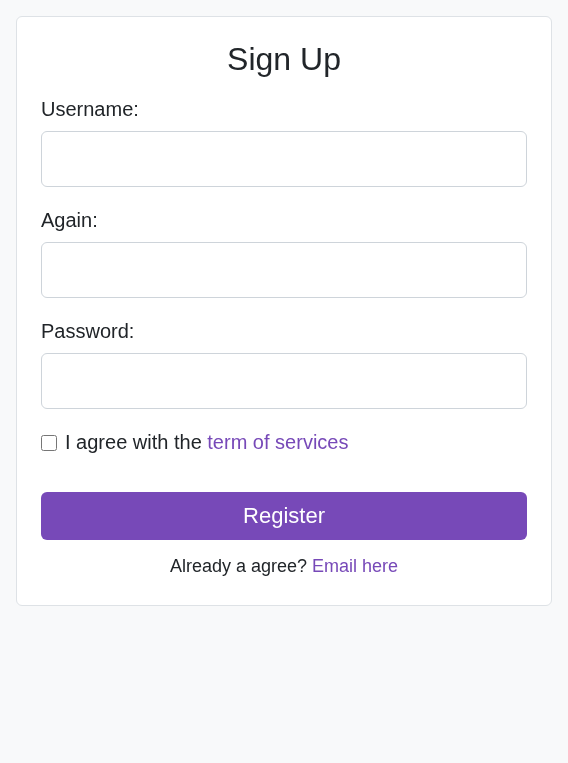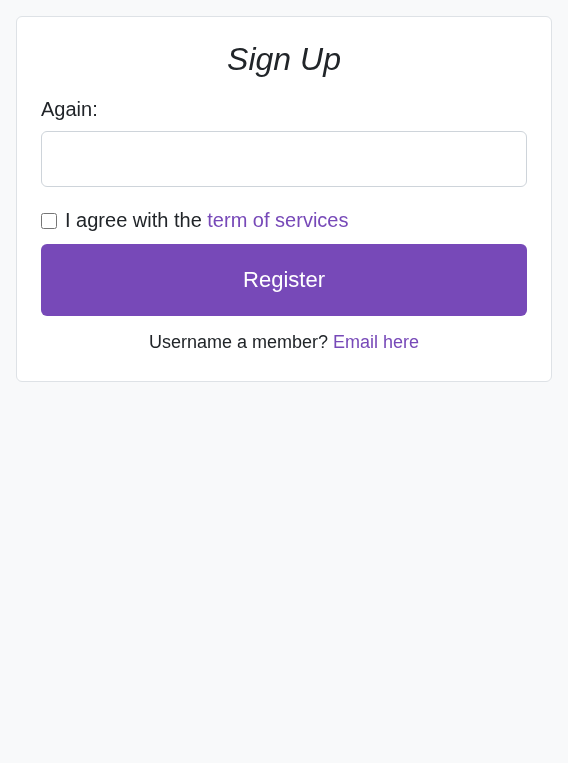--- a/index.html
+++ b/index.html
@@ -20,21 +20,20 @@
       border-radius: 6px;
       padding: 24px 24px 28px 24px;
       width: 100%;
     }
     .title {
       font-size: 32px;
       font-weight: 500;
       color: #212529;
       text-align: center;
       margin-bottom: 20px;
-      font-style: italic;
     }
     .form-group {
       margin-bottom: 22px;
     }
     .form-label {
       display: block;
       font-size: 20px;
       color: #212529;
       margin-bottom: 10px;
       font-weight: 400;
@@ -47,39 +46,39 @@
       padding: 10px 14px;
       font-size: 20px;
       background: #ffffff;
       color: #212529;
     }
     .checkbox-row {
       display: flex;
       align-items: center;
       gap: 8px;
       margin-top: 14px;
-      margin-bottom: 12px;
+      margin-bottom: 38px;
     }
     .checkbox-row input[type="checkbox"] {
       width: 16px;
       height: 16px;
       cursor: pointer;
     }
     .checkbox-text {
       font-size: 20px;
       color: #212529;
     }
     .link {
       color: #7749b8;
       text-decoration: none;
       cursor: pointer;
     }
     .btn-register {
       width: 100%;
-      height: 72px;
+      height: 48px;
       background: #7749b8;
       color: #ffffff;
       border: none;
       border-radius: 6px;
       font-size: 22px;
       font-weight: 400;
       cursor: pointer;
       margin-bottom: 16px;
     }
     .footer-text {
@@ -87,33 +86,41 @@
       font-size: 18px;
       color: #212529;
     }
   </style>
 </head>
 <body>
 
 <div class="card">
   <h1 class="title">Sign Up</h1>
 
+  <div class="form-group">
+    <label class="form-label">Username:</label>
+    <input type="text" class="form-input" value="" style="">
+  </div>
 
   <div class="form-group">
     <label class="form-label">Again:</label>
     <input type="text" class="form-input" value="" style="">
   </div>
 
+  <div class="form-group">
+    <label class="form-label">Password:</label>
+    <input type="password" class="form-input" value="" style="">
+  </div>
 
 
   <div class="checkbox-row">
     <input type="checkbox" style="">
     <span class="checkbox-text">
       <span>I agree with the </span><a class="link">term of services</a>
     </span>
   </div>
 
   <button class="btn-register">Register</button>
 
   <div class="footer-text">
-    <span>Username a member? </span><a class="link">Email here</a>
+    <span>Already a agree? </span><a class="link">Email here</a>
   </div>
 </div>
 
 </body></html>

